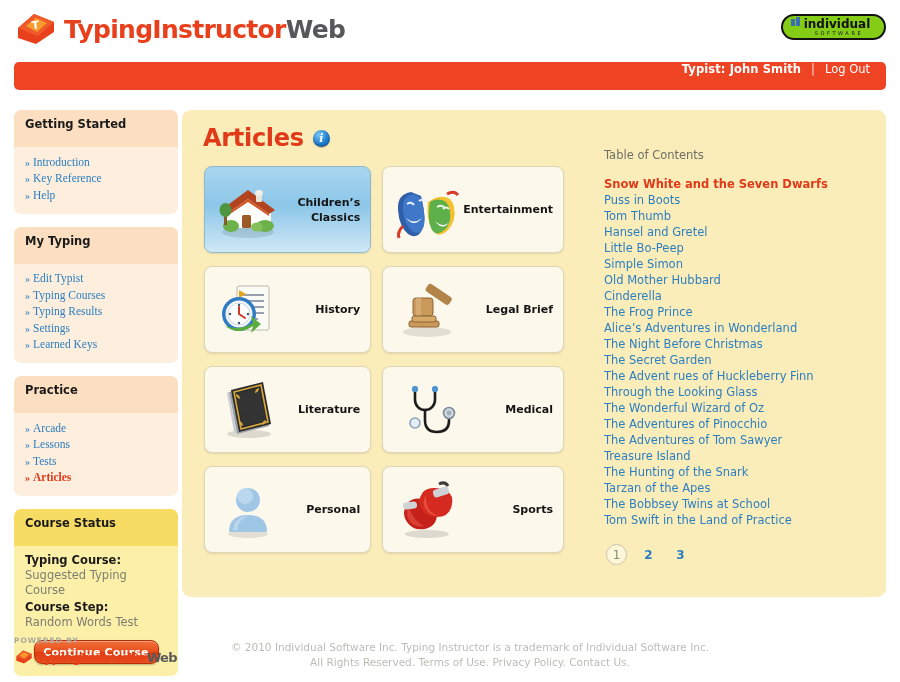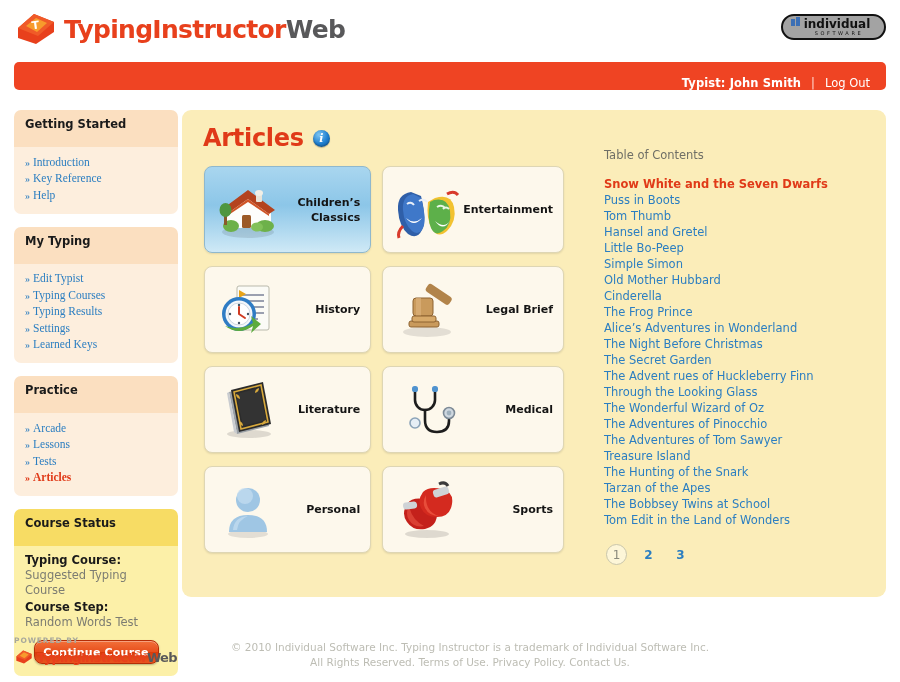--- a/index.html
+++ b/index.html
@@ -13,29 +13,29 @@
   }
 
   
   .header { position:relative; height:58px; }
   .brand { position:absolute; left:14px; top:8px; display:flex; align-items:center; }
   .key-icon { width:44px; height:42px; position:relative; margin-right:6px; }
   .corp-logo {
     position:absolute; right:14px; top:14px;
     width:105px; height:26px;
     border:2px solid #111; border-radius:13px;
-    background:#a3a3a3; overflow:hidden;
+    background:#84cc16; overflow:hidden;
   }
 
   
   .redbar {
     position:absolute; left:14px; top:62px;
     width:872px; height:28px;
     background:#ef4423; border-radius:5px;
-    display:flex; align-items:flex-end; justify-content:flex-end;
+    display:flex; align-items:flex-start; justify-content:flex-end;
     padding-right:16px; color:#fff; font-size:11.5px;
   }
   .redbar .typist { font-weight:bold; letter-spacing:.1px; }
   .redbar .sep { margin:0 10px; color:#ffd9cf; }
   .redbar .logout { color:#fff; text-decoration:none; }
 
   
   .sidebar { position:absolute; left:14px; top:110px; width:164px; }
   .panel { position:absolute; left:182px; top:110px; width:704px; height:487px;
            background:#fbedb9; border-radius:9px; }
@@ -344,21 +344,21 @@
         <a href="#" class="toc-link">The Secret Garden</a>
         <a href="#" class="toc-link">The Advent rues of Huckleberry Finn</a>
         <a href="#" class="toc-link">Through the Looking Glass</a>
         <a href="#" class="toc-link">The Wonderful Wizard of Oz</a>
         <a href="#" class="toc-link">The Adventures of Pinocchio</a>
         <a href="#" class="toc-link">The Adventures of Tom Sawyer</a>
         <a href="#" class="toc-link">Treasure Island</a>
         <a href="#" class="toc-link">The Hunting of the Snark</a>
         <a href="#" class="toc-link">Tarzan of the Apes</a>
         <a href="#" class="toc-link">The Bobbsey Twins at School</a>
-        <a href="#" class="toc-link">Tom Edit in the Land of Wonders</a>
+        <a href="#" class="toc-link">Tom Swift in the Land of Practice</a>
       </div>
     <div class="pager" id="pager">
         <a href="#" class="pg current">1</a>
         <a href="#" class="pg">2</a>
         <a href="#" class="pg">3</a>
       </div>
   </div>
 </div>
 
 <div class="footer">

